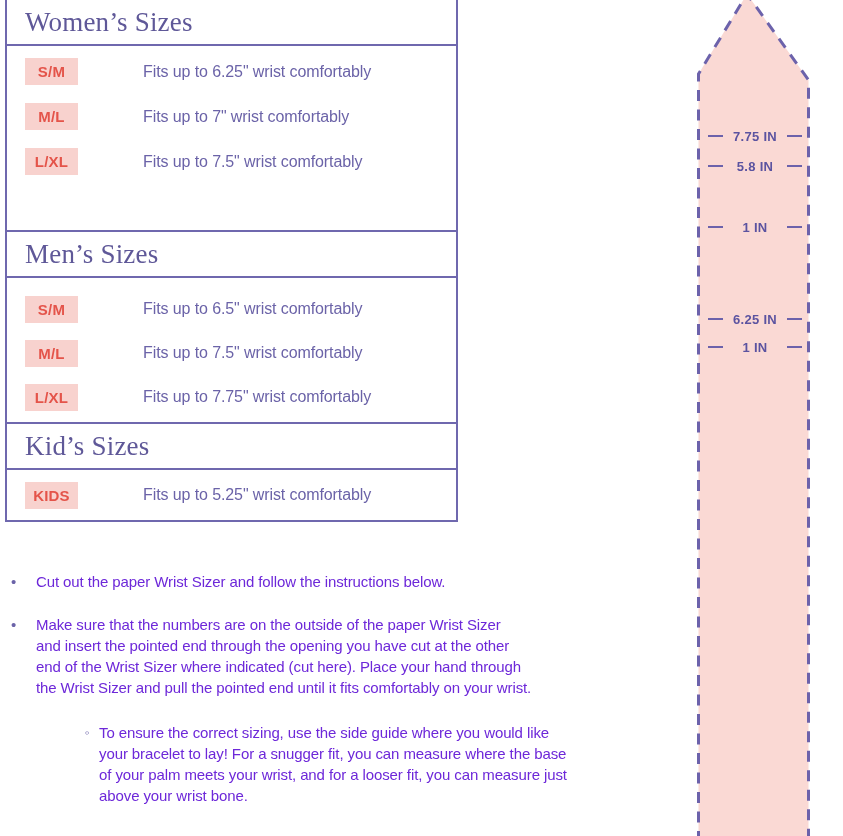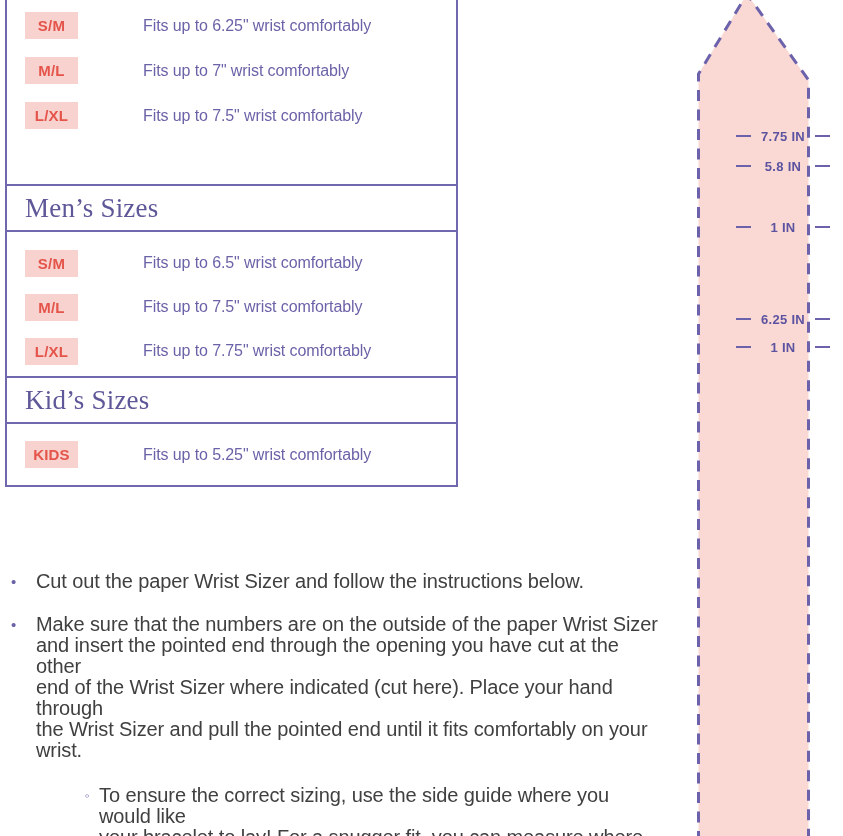--- a/index.html
+++ b/index.html
@@ -18,21 +18,21 @@
     height:46px; border-bottom:2px solid #6f68ae;
     display:flex; align-items:center; padding-left:18px;
   }
   .chart-hdr h2 {
     font-family:"Liberation Serif", serif; font-weight:normal;
     font-size:27px; color:#5f5898; letter-spacing:.2px;
   }
   .chart-body { border-bottom:2px solid #6f68ae; }
   .body-women { height:186px; padding-top:3px; }
   .body-men   { height:146px; padding-top:9px; }
-  .body-kids  { height:61px; border-bottom:none; display:flex; align-items:center; }
+  .body-kids  { height:50px; border-bottom:none; display:flex; align-items:center; }
   .size-row { display:flex; align-items:center; height:45px; padding-left:18px; }
   .body-men .size-row { height:44px; }
   .body-kids .size-row { height:48px; width:100%; }
   .badge {
     width:53px; height:27px; flex:0 0 53px;
     display:flex; align-items:center; justify-content:center;
     background:#f8d2ce; color:#e4544a;
     font-size:15px; font-weight:bold; letter-spacing:.2px;
   }
   .desc {
@@ -46,43 +46,46 @@
     font-family:"Liberation Serif", serif; font-weight:normal;
     font-size:26px; color:#5f5898; margin:0 0 15px 0; letter-spacing:.2px;
   }
   .bullet { display:flex; align-items:flex-start; }
   .bullet + .bullet { margin-top:22px; }
   .bullet .glyph {
     flex:0 0 31px; width:31px; padding-left:6px;
     color:#6b63a8; font-size:15px; line-height:21px;
   }
   .bullet p {
-    color:#404040; font-size:20px; line-height:21px;
+    color:#6d28d9; font-size:15px; line-height:21px;
     white-space:pre-line; letter-spacing:-.1px;
   }
   .bullet.sub { margin-left:80px; margin-top:24px; }
   .bullet.sub .glyph { flex:0 0 14px; width:14px; padding-left:0; font-size:13px; }
 
   
   .sizer-svg { position:absolute; left:694px; top:0; }
   .mark {
-    position:absolute; left:736px; width:94px; height:16px;
+    position:absolute; left:708px; width:94px; height:16px;
     display:flex; align-items:center; justify-content:space-between;text-align:right;
   }
   .mark .dash { width:15px; height:2px; background:#6c62ab; }
   .mark .label {
     font-size:13px; font-weight:bold; color:#5b53a0; letter-spacing:.3px;
     white-space:nowrap;
   }
 </style>
 </head>
 <body>
 
 <div class="chart">
 
+  <div class="chart-hdr">
+    <h2>Women’s Sizes</h2>
+  </div>
   <div class="chart-body body-women">
     <div class="size-row">
       <span class="badge">S/M</span>
       <span class="desc">Fits up to 6.25" wrist comfortably</span>
     </div>
     <div class="size-row">
       <span class="badge">M/L</span>
       <span class="desc">Fits up to 7" wrist comfortably</span>
     </div>
     <div class="size-row">

